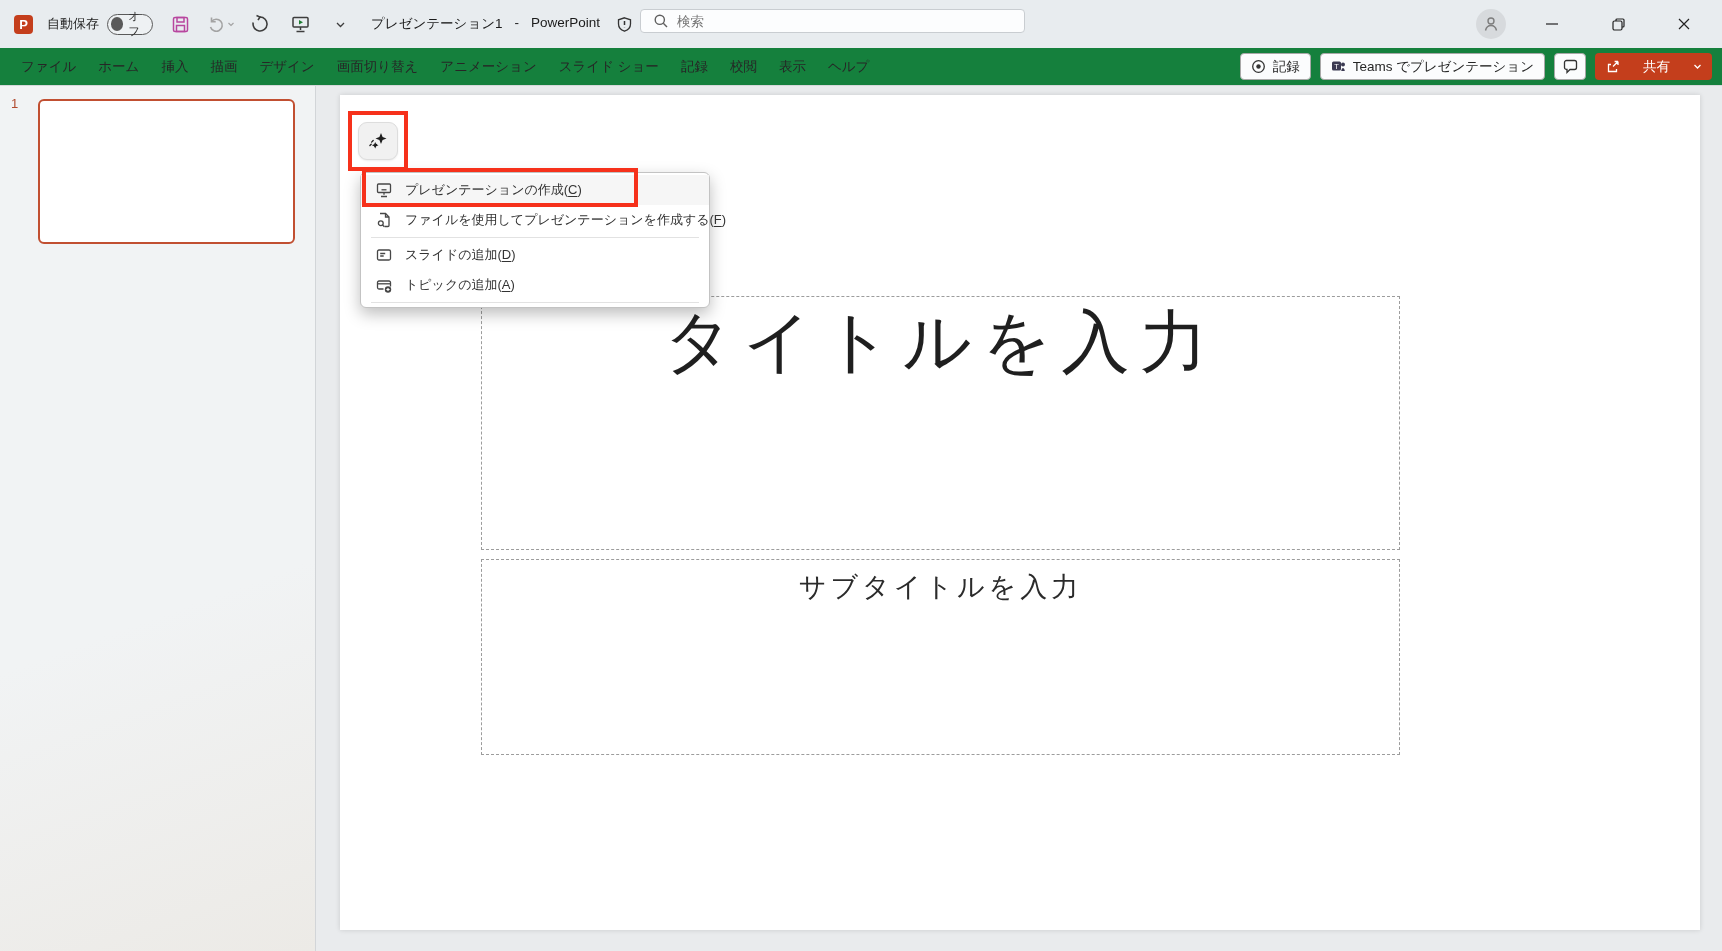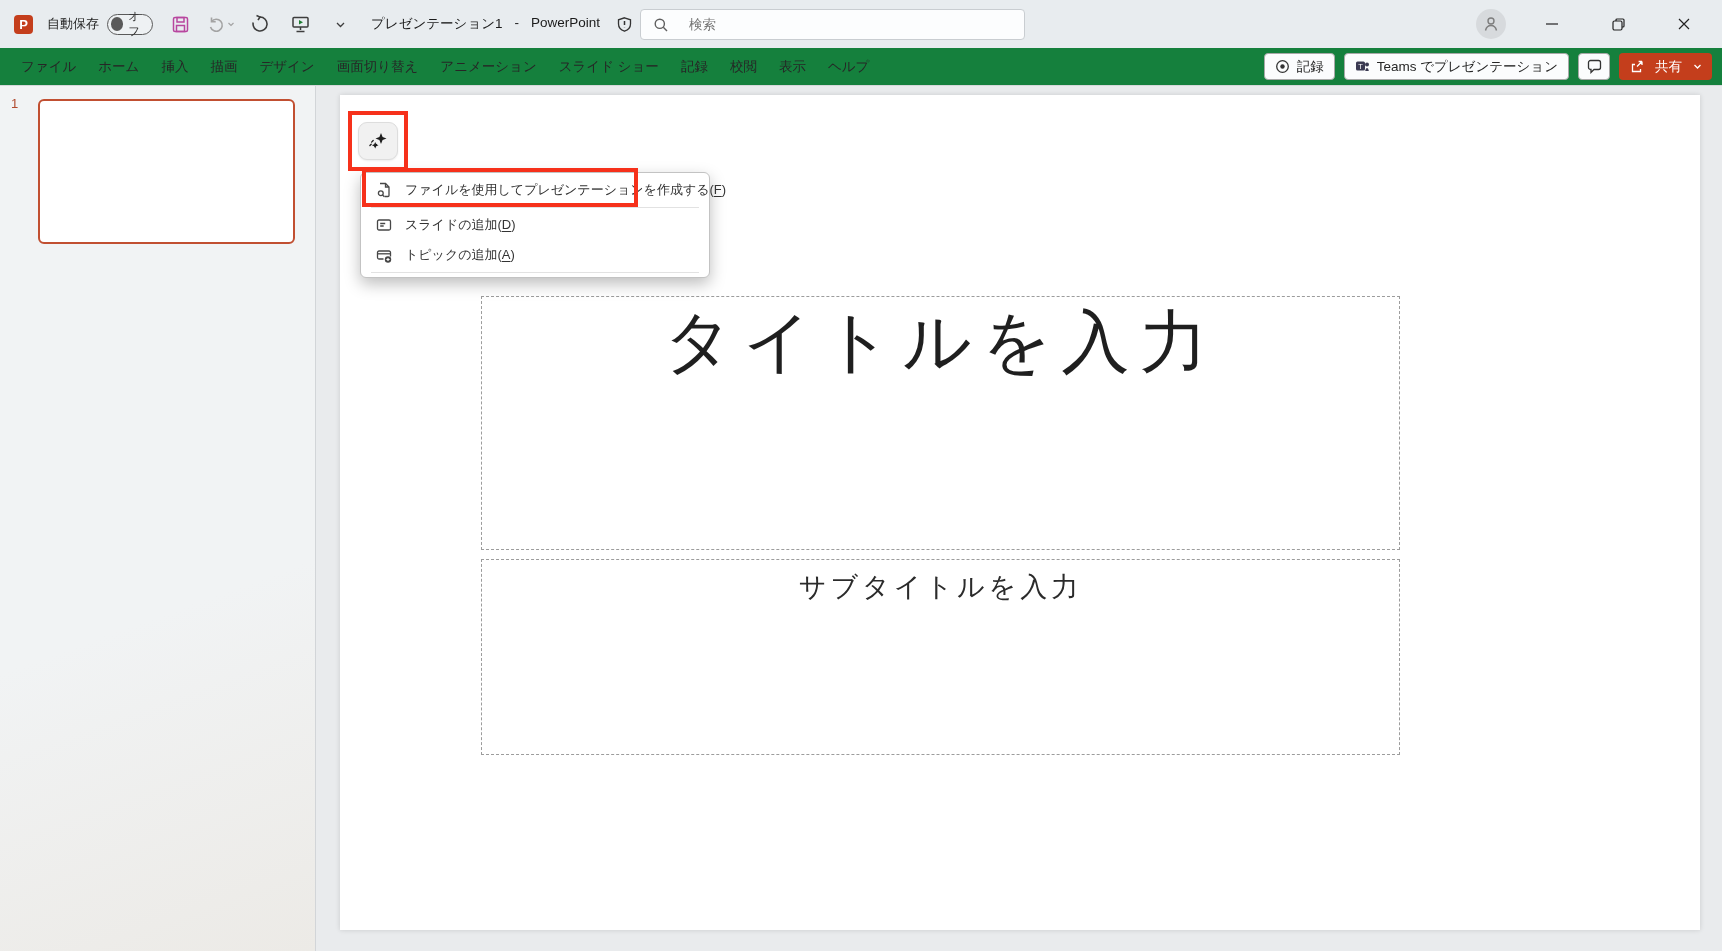--- a/index.html
+++ b/index.html
@@ -14,42 +14,42 @@
   .app-logo { width:19px; height:19px; background:#c43e1c; border-radius:4px;
     color:#fff; font-weight:bold; font-size:13px; display:flex; align-items:center; justify-content:center; }
   .autosave { display:flex; align-items:center; gap:8px; font-size:13px; }
   .toggle { width:46px; height:21px; border:1.5px solid #5a5a5a; border-radius:11px;
     display:flex; align-items:center; gap:5px; padding:0 3px; background:#eef1f3; }
   .toggle-knob { width:14px; height:14px; border-radius:50%; background:#5a5a5a; }
   .toggle-label { font-size:11.5px; color:#333; }
   .qat-btn { width:26px; height:26px; display:flex; align-items:center; justify-content:center; border-radius:4px; }
   .tb-title { display:flex; gap:12px; font-size:13.5px; color:#1b1b1b; margin-left:18px; white-space:nowrap; }
   .label-select { display:flex; align-items:center; gap:6px; font-size:13px; margin-left:16px; white-space:nowrap; }
-  .searchbox { position:absolute; left:640px; top:9px; width:385px; height:31px;
+  .searchbox { position:absolute; left:640px; top:9px; width:385px; height:24px;
     background:#fcfdfe; border:1px solid #c9cdd1; border-radius:4px;
-    display:flex; align-items:center; gap:20px; padding:0 12px; }
+    display:flex; align-items:center; gap:8px; padding:0 12px; }
   .searchbox input { border:none; outline:none; background:transparent; font-size:13.5px;
     color:#444; width:300px; font-family:"Liberation Sans", sans-serif; }
   .tb-right { position:absolute; right:0; top:0; height:48px; display:flex; align-items:center; gap:26px; padding-right:18px; }
   .avatar { width:30px; height:30px; border-radius:50%; background:#d7dadd;
     display:flex; align-items:center; justify-content:center; }
   .winbtn { width:40px; height:34px; display:flex; align-items:center; justify-content:center; }
 
   
   .ribbon { position:absolute; left:0; top:48px; width:1722px; height:38px;
     background:#15803d; border-bottom:1px solid #d5d8da; display:flex; align-items:center; padding:0 10px; }
   .tabs { display:flex; align-items:center; }
   .tab { padding:0 11px; font-size:13.5px; height:38px; display:flex; align-items:center;
     white-space:nowrap; cursor:default; }
   .ribbon-right { margin-left:auto; display:flex; align-items:center; gap:9px; }
   .rbtn { height:27px; border:1px solid #a8a8a8; border-radius:4px; background:#fbfcfd;
     display:flex; align-items:center; gap:7px; padding:0 10px; font-size:13.5px; white-space:nowrap; }
   .rbtn-square { width:32px; justify-content:center; padding:0; }
   .share-btn { height:27px; border-radius:4px; background:#c43e1c; color:#fff;
-    display:flex; align-items:center; gap:11px; padding:12px 10px; font-size:13.5px; }
+    display:flex; align-items:center; gap:23px; padding:12px 10px; font-size:13.5px; }
 
   
   .thumb-panel { position:absolute; left:0; top:86px; width:316px; height:865px;
     background:linear-gradient(160deg,#f1f3f4 60%, #eceae6 100%); border-right:1px solid #d2d5d8; }
   .slide-number { position:absolute; left:11px; top:10px; font-size:13px; color:#b04a2e; }
   .slide-thumb { position:absolute; left:38px; top:13px; width:257px; height:145px;
     background:#fff; border:2px solid #c14f31; border-radius:6px; }
 
   
   .canvas-area { position:absolute; left:316px; top:86px; width:1406px; height:865px; background:#e9ebed; }
@@ -284,20 +284,30 @@
   <span class="icon">
     <svg width="22" height="22" viewBox="0 0 22 22">
       <path d="M14 3 l1.6 3.9 3.9 1.6 -3.9 1.6 L14 14 l-1.6-3.9 -3.9-1.6 3.9-1.6 Z" fill="#1f1f1f"></path>
       <path d="M8.2 12 l1 2.3 2.3 1 -2.3 1 -1 2.3 -1-2.3 -2.3-1 2.3-1 Z" fill="#1f1f1f"></path>
       <path d="M6.2 10.5 L4.6 12.1 M9.5 14.5 L7.9 16.1 M4.2 14.2 L2.9 15.5" stroke="#1f1f1f" stroke-width="1.3" stroke-linecap="round" fill="none"></path>
     </svg>
   </span>
 </div>
 
 <div class="copilot-menu">
+  <div class="menu-item highlight">
+    <span class="icon">
+      <svg width="18" height="18" viewBox="0 0 18 18" fill="none" stroke="#474747" stroke-width="1.3">
+        <rect x="2.5" y="3" width="13" height="8.5" rx="1"></rect>
+        <path d="M6.5 8.8 h5"></path>
+        <path d="M9 11.5 v2.2 M6 15.5 h6"></path>
+      </svg>
+    </span>
+    <span>プレゼンテーションの作成(<u>C</u>)</span>
+  </div>
 
   <div class="menu-item">
     <span class="icon">
       <svg width="18" height="18" viewBox="0 0 18 18" fill="none" stroke="#474747" stroke-width="1.3">
         <path d="M5 2.5 h5.5 L14 6 v8.5 a1 1 0 0 1 -1 1 H9.5"></path>
         <path d="M10.5 2.5 V6 H14"></path>
         <circle cx="5.8" cy="12.2" r="2.4"></circle>
         <path d="M7.6 14 L9.3 15.7"></path>
       </svg>
     </span>

